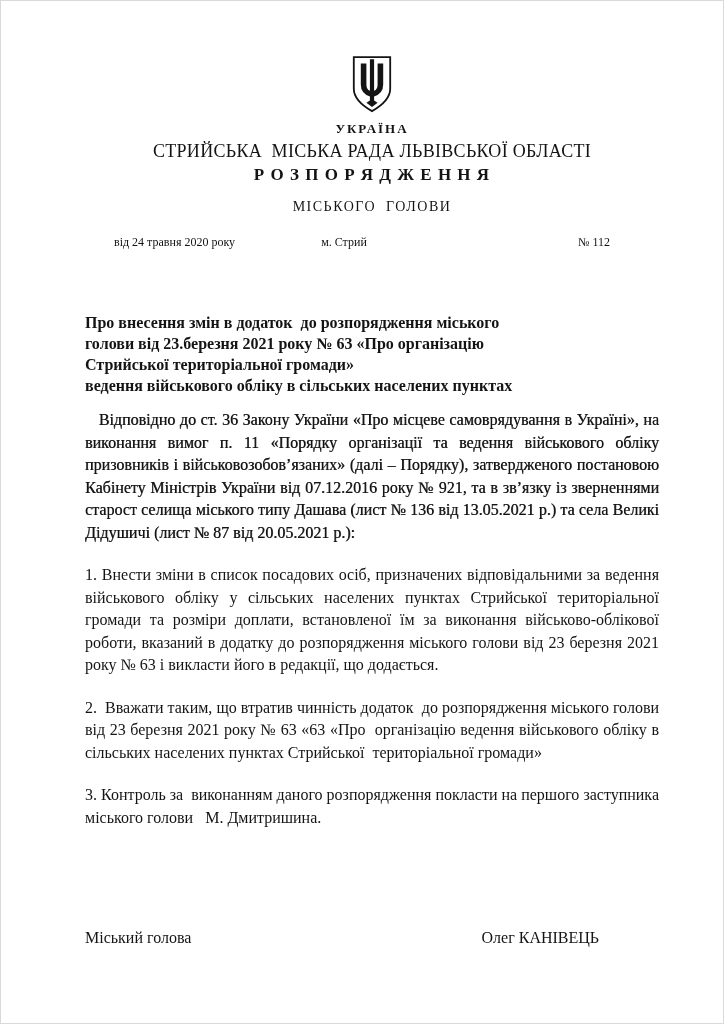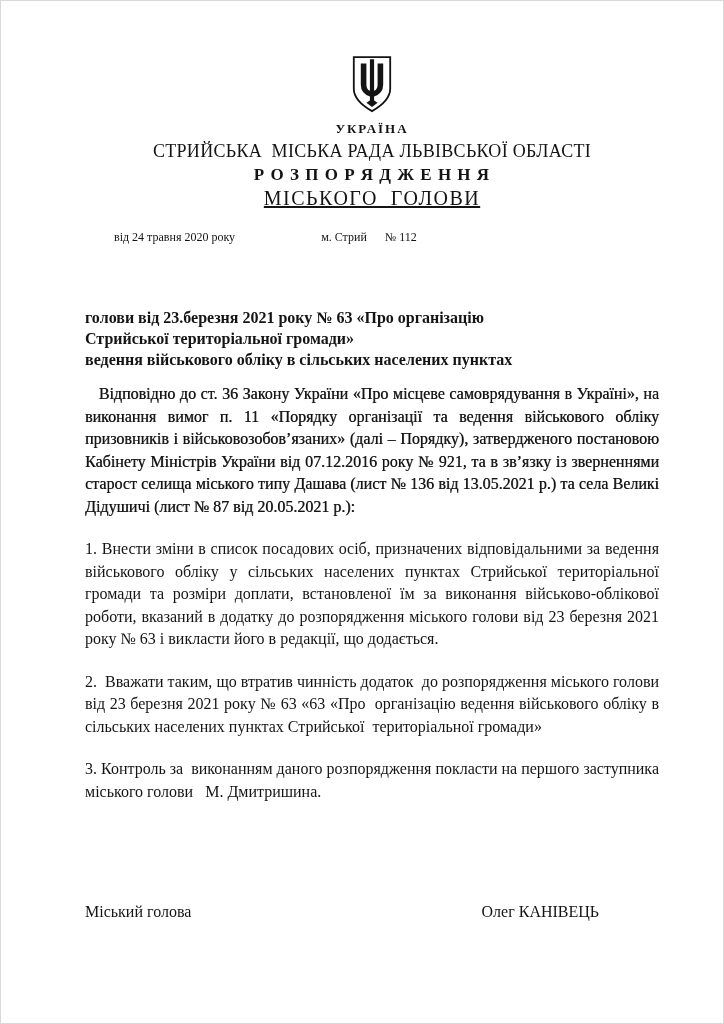--- a/index.html
+++ b/index.html
@@ -23,28 +23,28 @@
     font-size:13px;font-weight:bold;letter-spacing:2px;margin-top:3px;
     white-space:pre-wrap;
   }
   .council{
     font-size:18px;letter-spacing:0.3px;margin-top:4px;white-space:pre-wrap;
   }
   .doc-type{
     font-size:17px;font-weight:bold;letter-spacing:1px;margin-top:3px;white-space:pre-wrap;
   }
   .issuer{
-    font-size:20px;letter-spacing:1.5px;margin-top:2px;white-space:pre-wrap;text-decoration:underline;
+    font-size:14px;letter-spacing:1.5px;margin-top:14px;white-space:pre-wrap;
   }
   .meta-row{
     display:flex;align-items:baseline;margin-top:20px;font-size:12px;
   }
   .meta-date{flex:1;padding-left:29px;white-space:pre-wrap;}
   .meta-place{white-space:pre-wrap;transform:translateX(-18px);}
-  .meta-number{flex:1;text-align:left;padding-right:49px;white-space:pre-wrap;}
+  .meta-number{flex:1;text-align:right;padding-right:49px;white-space:pre-wrap;}
   .subject{
     margin-top:62px;
     font-size:16px;font-weight:bold;line-height:21px;
   }
   .subject div{white-space:pre-wrap;}
   .para{
     font-size:16px;line-height:22.5px;text-align:justify;
     white-space:pre-wrap;margin:0;
   }
   .preamble{
@@ -76,20 +76,21 @@
   <div class="doc-type center">Р О З П О Р Я Д Ж Е Н Н Я</div>
   <div class="issuer center">МІСЬКОГО  ГОЛОВИ</div>
 
   <div class="meta-row">
     <span class="meta-date">від 24 травня 2020 року</span>
     <span class="meta-place">м. Стрий</span>
     <span class="meta-number">№ 112</span>
   </div>
 
   <div class="subject">
+    <div>Про внесення змін в додаток  до розпорядження міського</div>
     <div>голови від 23.березня 2021 року № 63 «Про організацію</div>
     <div>Стрийської територіальної громади»</div>
     <div>ведення військового обліку в сільських населених пунктах</div>
   </div>
 
   <p class="para preamble">   Відповідно до ст. 36 Закону України «Про місцеве самоврядування в Україні», на виконання вимог п. 11 «Порядку організації та ведення військового обліку призовників і військовозобов’язаних» (далі – Порядку), затвердженого постановою Кабінету Міністрів України від 07.12.2016 року № 921, та в зв’язку із зверненнями старост селища міського типу Дашава (лист № 136 від 13.05.2021 р.) та села Великі Дідушичі (лист № 87 від 20.05.2021 р.):</p>
 
   <p class="para item">1. Внести зміни в список посадових осіб, призначених відповідальними за ведення військового обліку у сільських населених пунктах Стрийської територіальної громади та розміри доплати, встановленої їм за виконання військово-облікової роботи, вказаний в додатку до розпорядження міського голови від 23 березня 2021 року № 63 і викласти його в редакції, що додається.</p>
   <p class="para item">2.  Вважати таким, що втратив чинність додаток  до розпорядження міського голови від 23 березня 2021 року № 63 «63 «Про  організацію ведення військового обліку в сільських населених пунктах Стрийської  територіальної громади»</p>
   <p class="para item">3. Контроль за  виконанням даного розпорядження покласти на першого заступника міського голови   М. Дмитришина.</p>

